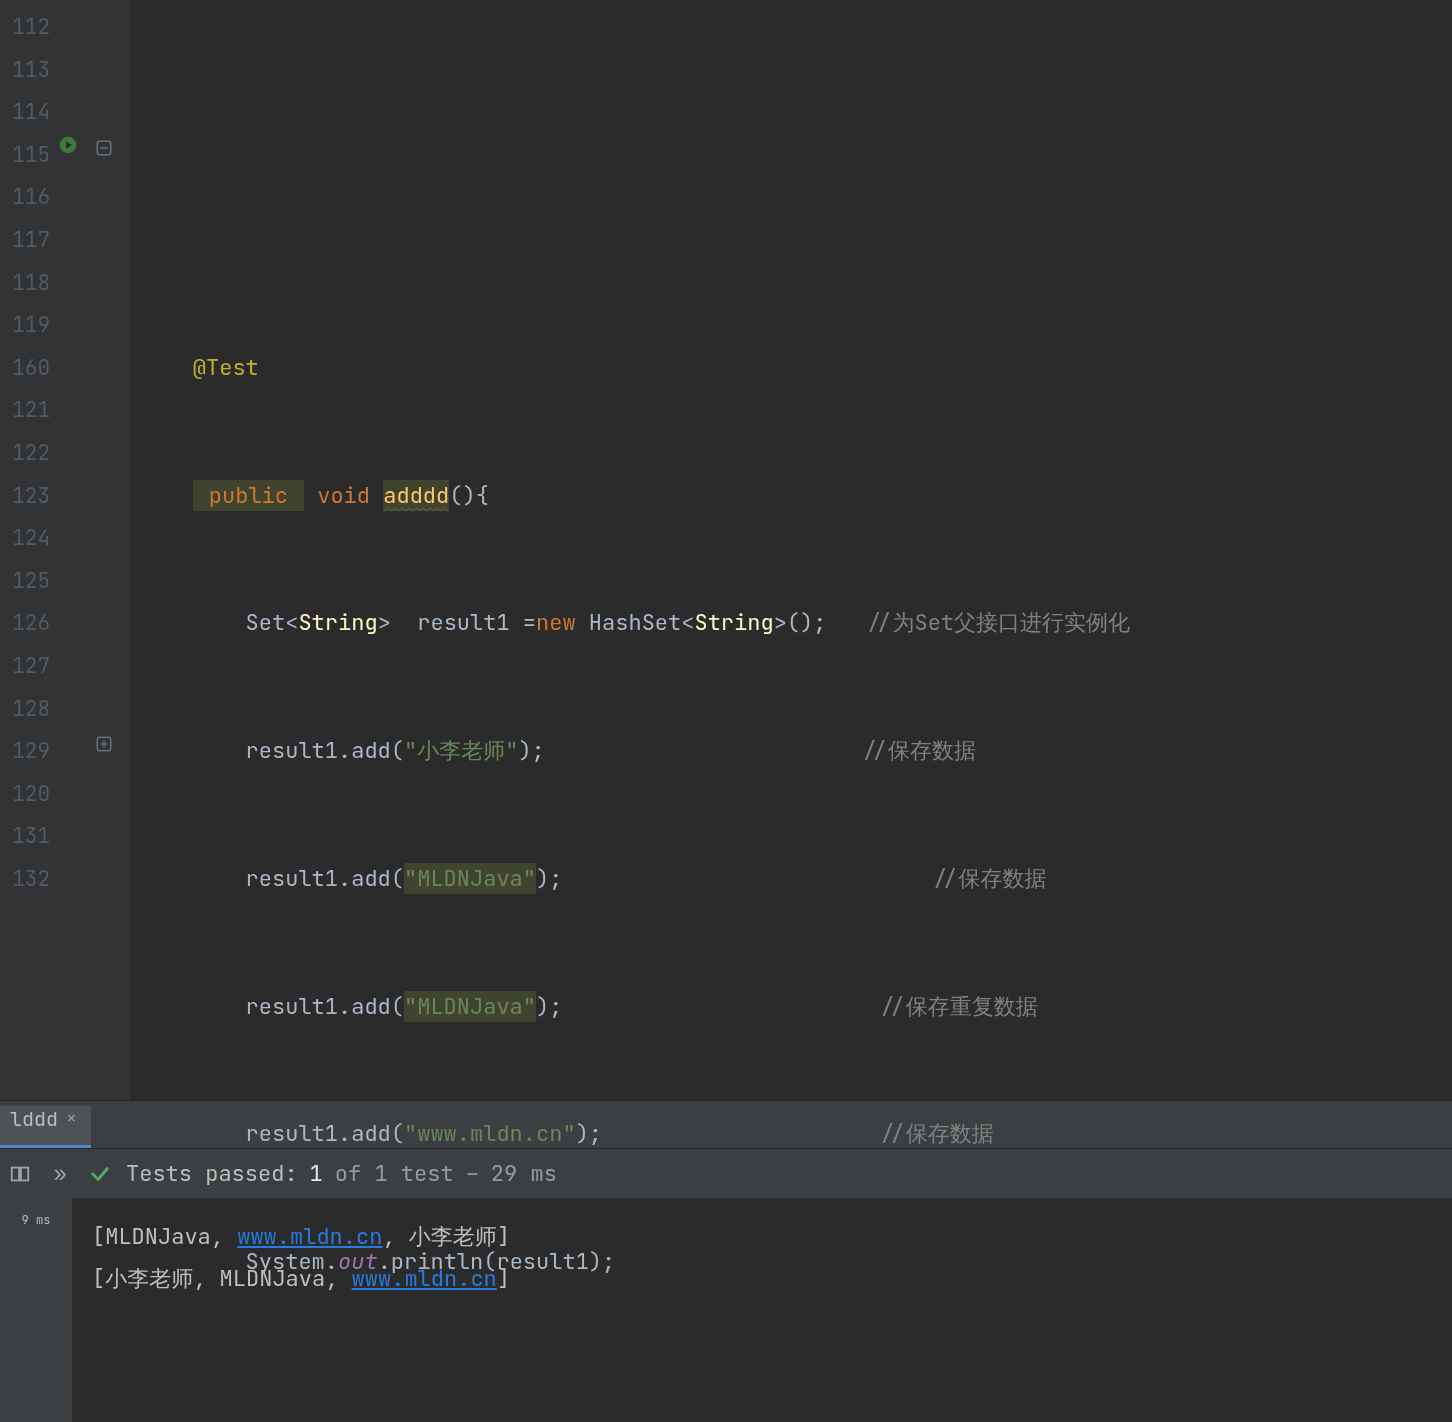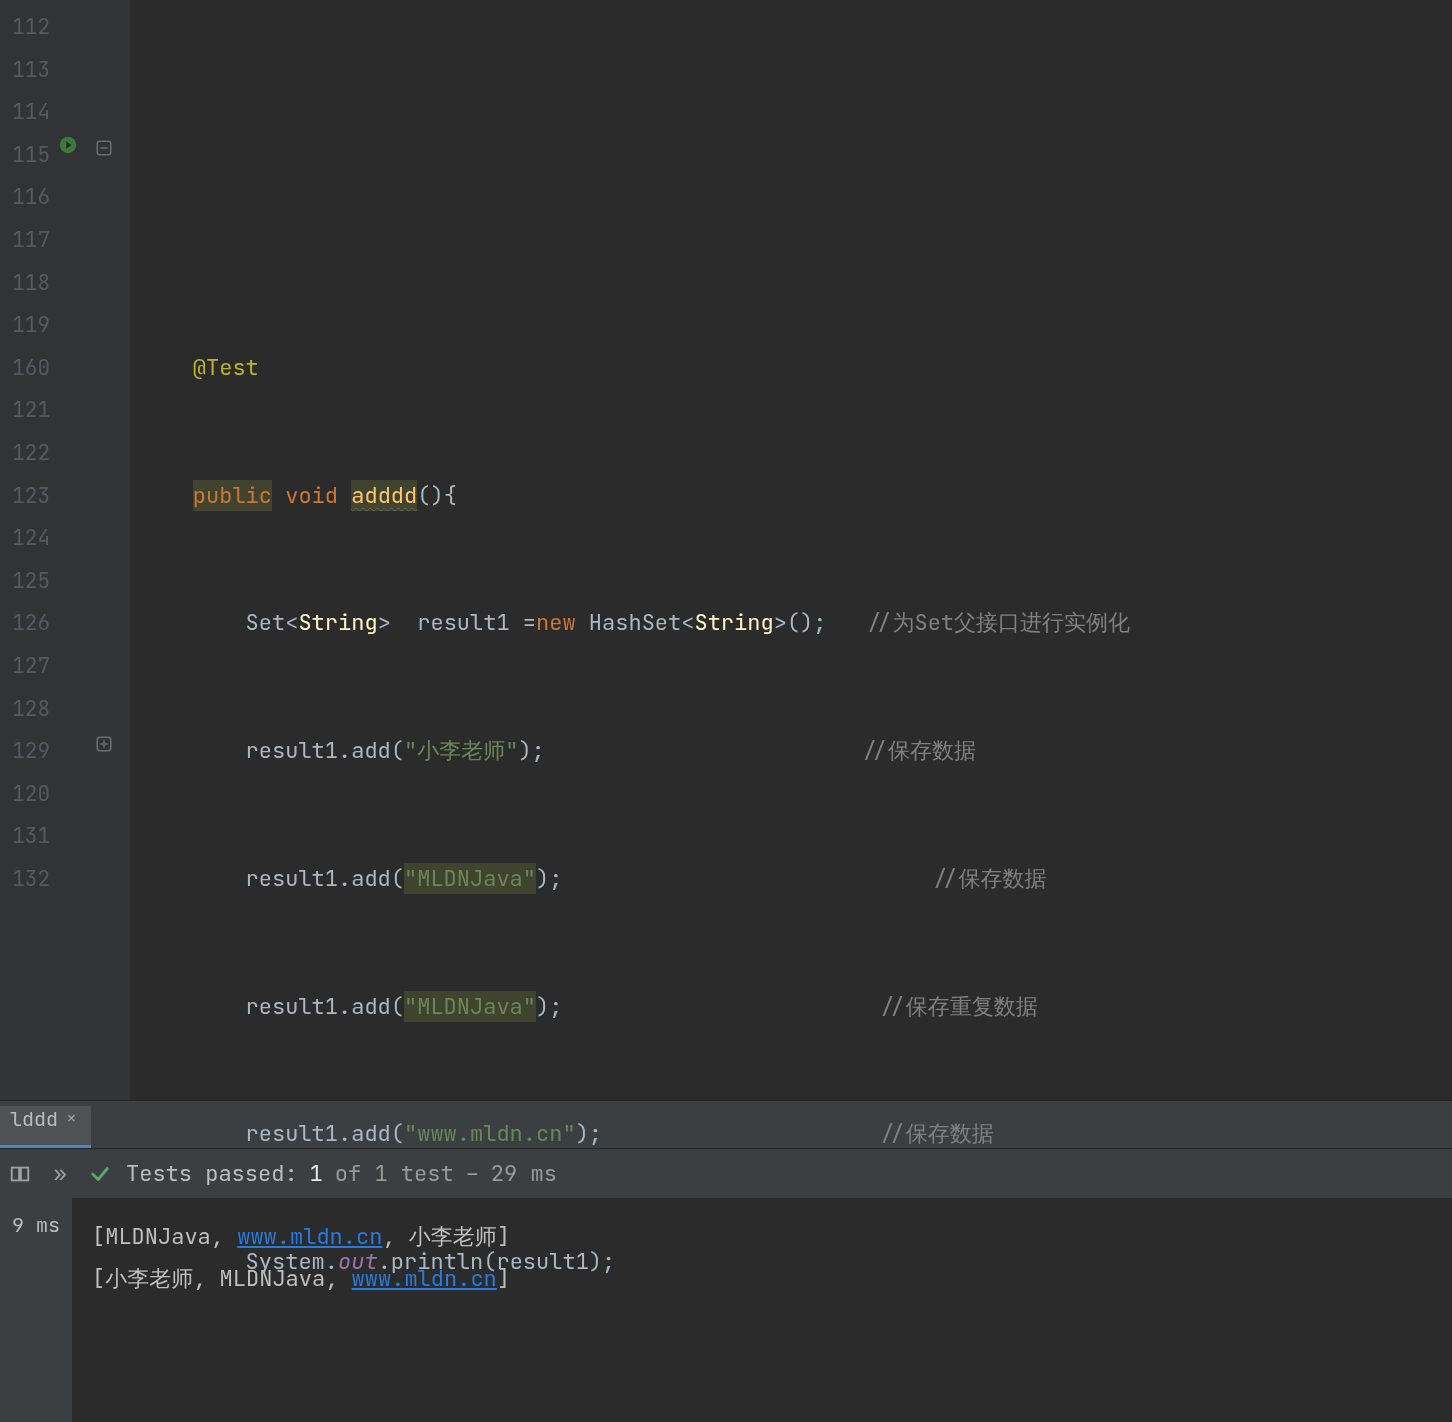--- a/index.html
+++ b/index.html
@@ -46,21 +46,21 @@
     padding-top: 6px;
     font-size: 22px;
     line-height: 42.6px;
     color: #a9b7c6;
     white-space: pre;
     position: relative;
   }
   .line { height: 42.6px; padding-left: 10px; }
   .tok-ann    { color: #bbb529; }
   .tok-kw     { color: #cc7832; }
-  .tok-kw-bg  { color: #cc7832; background:#40432d; padding:1px 0; }
+  .tok-kw-bg  { color: #cc7832; background:#40432d; padding:1px 16px; }
   .tok-mname  { color: #ffc66d; background:#40432d; padding:1px 0; text-decoration: underline wavy #5e6b52; text-decoration-thickness:1px; text-underline-offset:4px;}
   .tok-gen    { color: #fef9c3; }
   .tok-str    { color: #6a8759; }
   .tok-str-bg { color: #6a8759; background:#40432d; padding:1px 0;}
   .tok-cmt    { color: #808080; }
   .tok-field  { color: #9876aa; font-style: italic; }
   
   .tabbar {
     height: 48px;
     background: #3c3f41;
@@ -95,21 +95,21 @@
   .statusbar .num { color:#e6e6e6; }
   .console {
     display:flex;
     height: 224px;
     background:#2b2b2b;
   }
   .console-left {
     width: 72px;
     background:#3c3f41;
     color:#bbb;
-    font-size:20px;
+    font-size:12px;
     text-align:center;
     padding-top:14px;
   }
   .console-body {
     flex:1;
     padding:18px 20px;
     font-size:22px;
     line-height:42px;
     color:#bfbfbf;
     white-space:pre;

